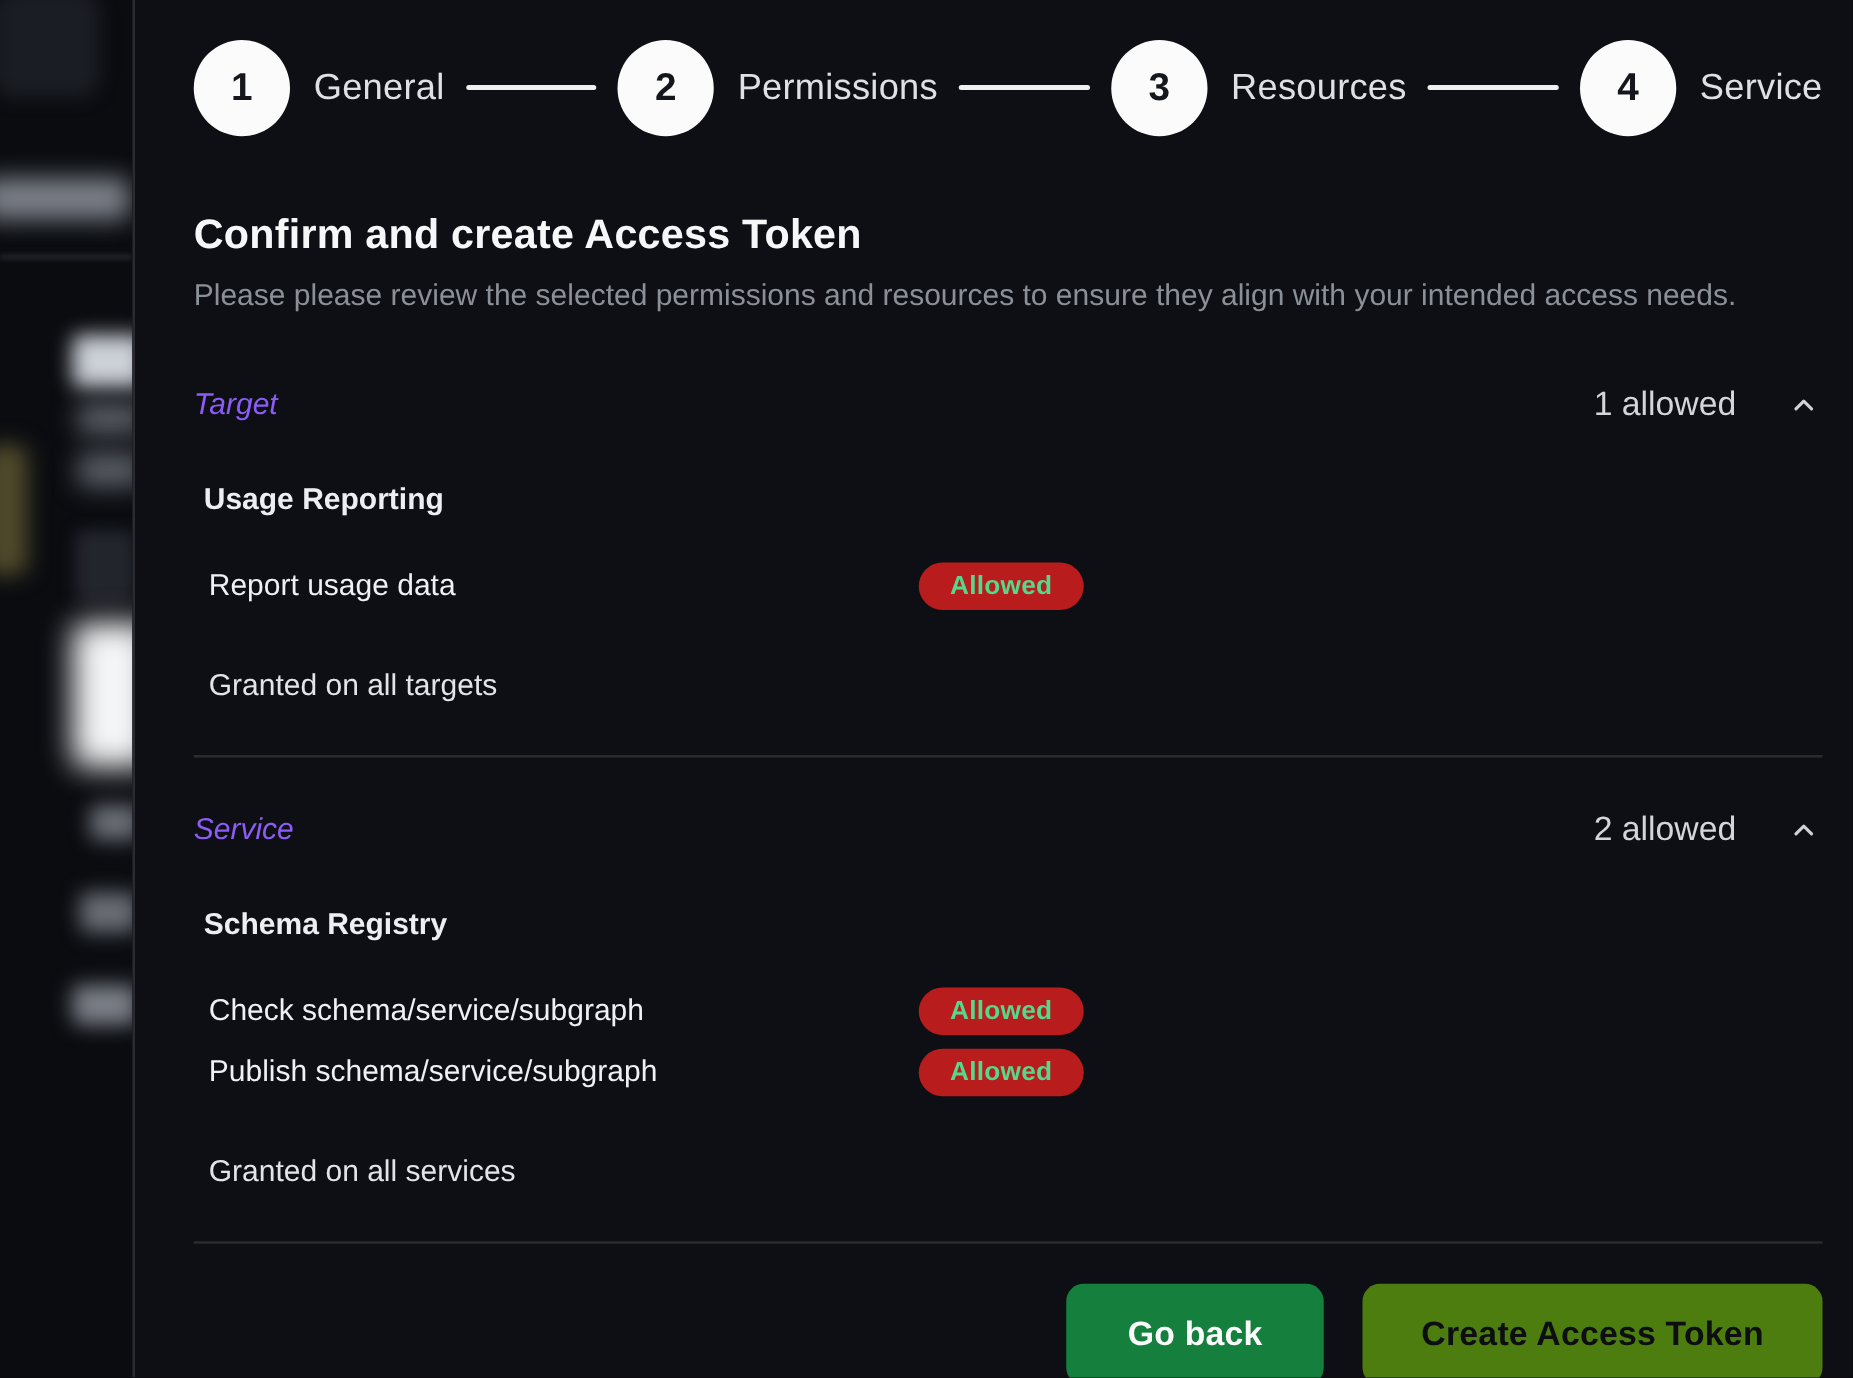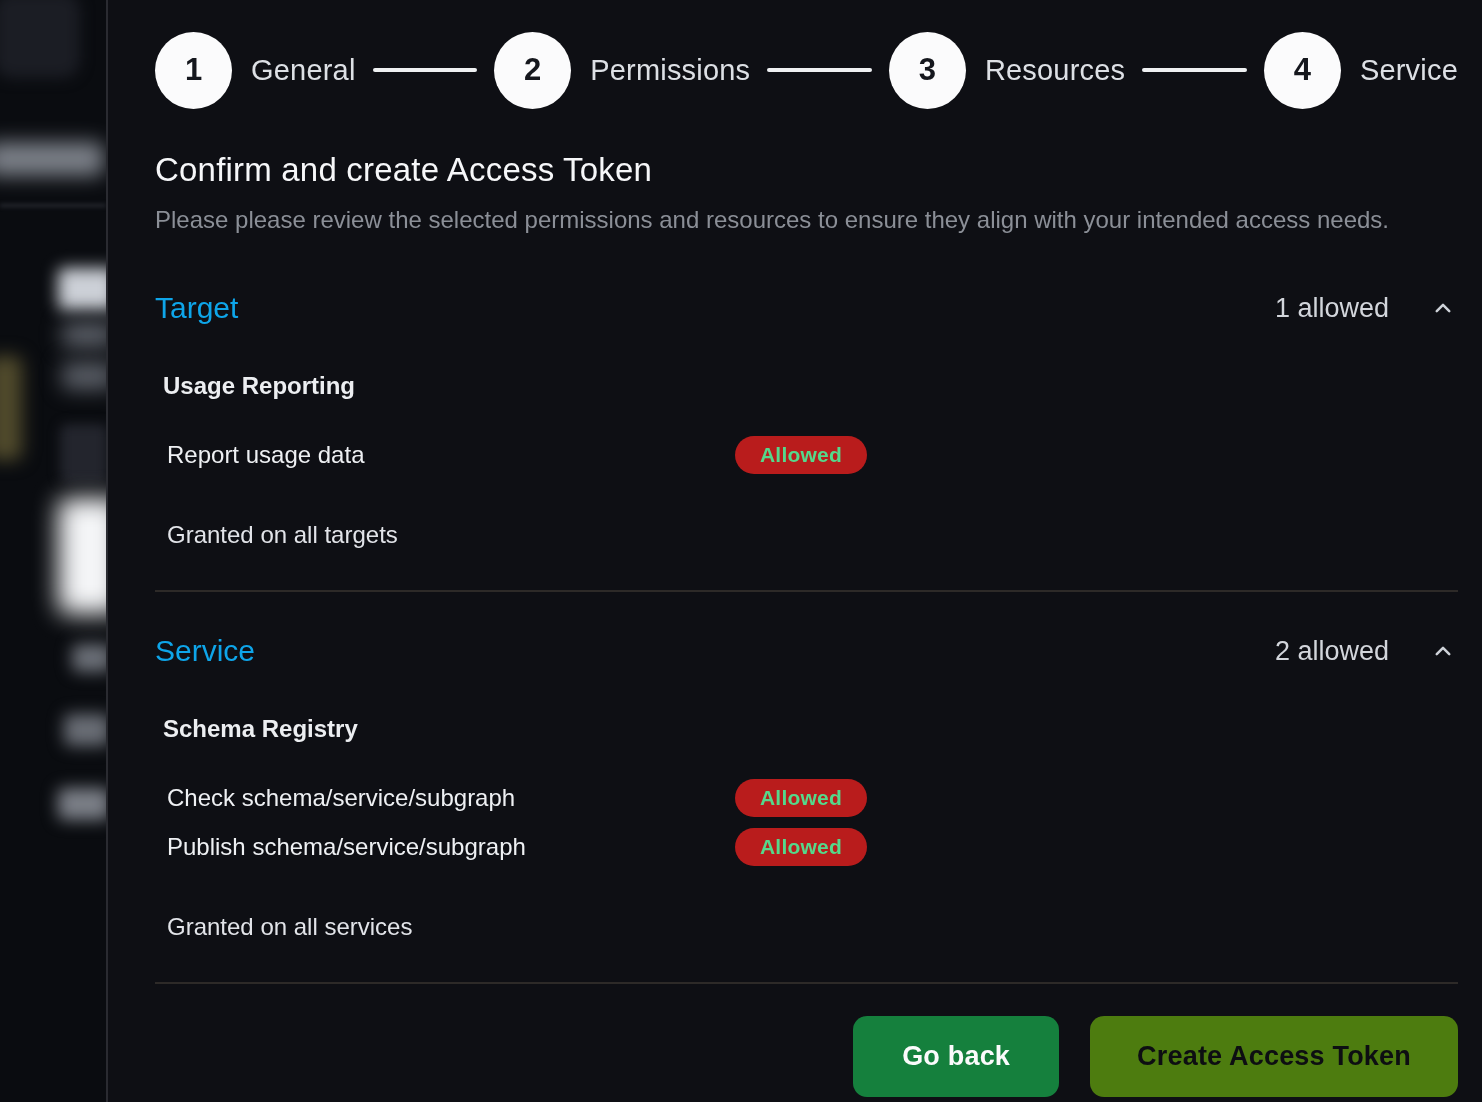--- a/index.html
+++ b/index.html
@@ -45,33 +45,33 @@
   .step-circle {
     width: 77px; height: 77px; border-radius: 50%;
     background: #fbfbfc; color: #15171d;
     display: flex; align-items: center; justify-content: center;
     font-size: 31px; font-weight: 600; flex: none;
   }
   .step-label { font-size: 29px; font-weight: 500; color: #dde0e5; letter-spacing: .2px; }
   .step-line { flex: 1; height: 4px; background: #eef0f2; border-radius: 2px; margin: 0 17px; }
 
   
-  .page-title { margin-top: 42px; font-size: 33px; font-weight: 400; color: #f6f7f9; letter-spacing: .2px; }
+  .page-title { margin-top: 59px; font-size: 33px; font-weight: 700; color: #f6f7f9; letter-spacing: .2px; }
   .page-subtitle {
     margin-top: 11px; width: 1240px;
     font-size: 24px; line-height: 40px; color: #8b8f97; font-weight: 400;
   }
 
   
   .section-header {
     margin-top: 51px;
     display: flex; align-items: center; justify-content: space-between;
     cursor: pointer;
   }
-  .section-title { font-size: 30px; font-weight: 500; color: #0ea5e9; }
+  .section-title { font-size: 24px; font-weight: 500; color: #8b5cf6; font-style: italic; }
   .section-right { display: flex; align-items: center; gap: 39px; }
   .section-count { font-size: 27px; font-weight: 500; color: #d2d5db; }
   .chevron { width: 30px; height: 30px; flex: none; }
 
   .perm-group-title { margin-top: 47px; margin-left: 8px; font-size: 24px; font-weight: 700; color: #eceef1; }
 
   .perm-rows { margin-top: 36px; margin-left: 12px; display: flex; flex-direction: column; gap: 11px; }
   .perm-row { display: flex; align-items: center; height: 38px; }
   .perm-label { width: 568px; font-size: 24px; color: #eef0f3; font-weight: 400; }
   .badge {

